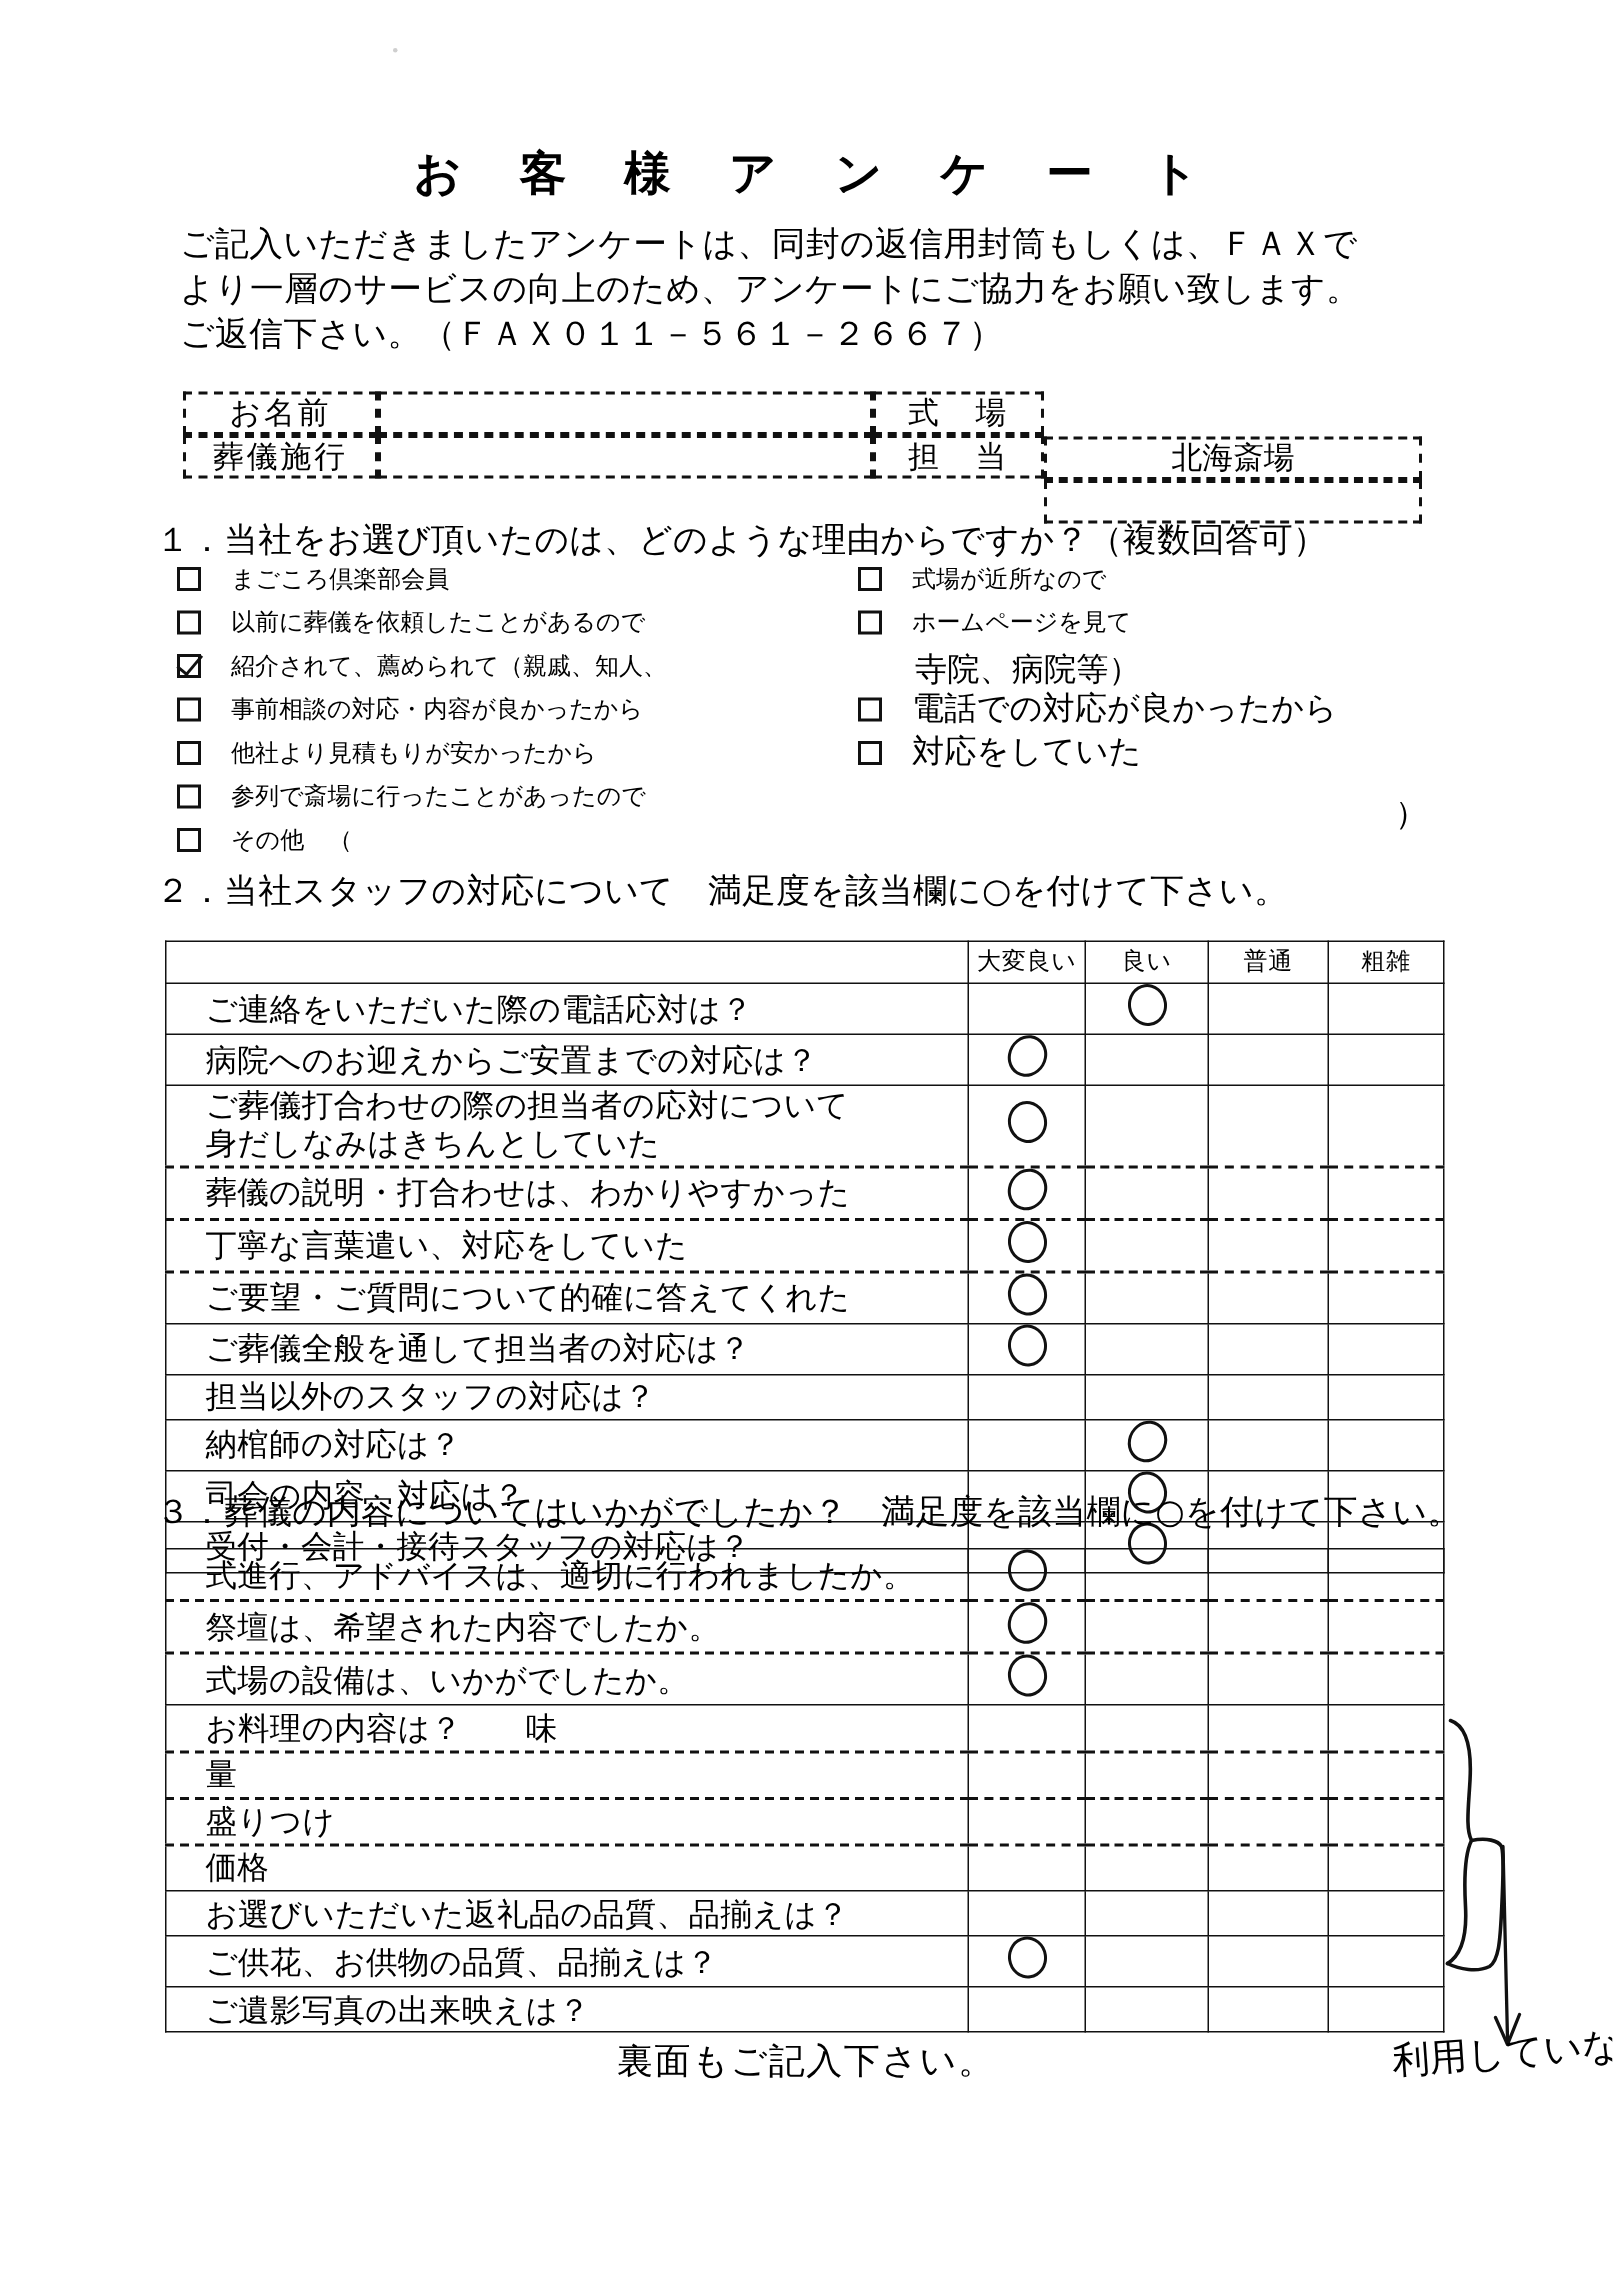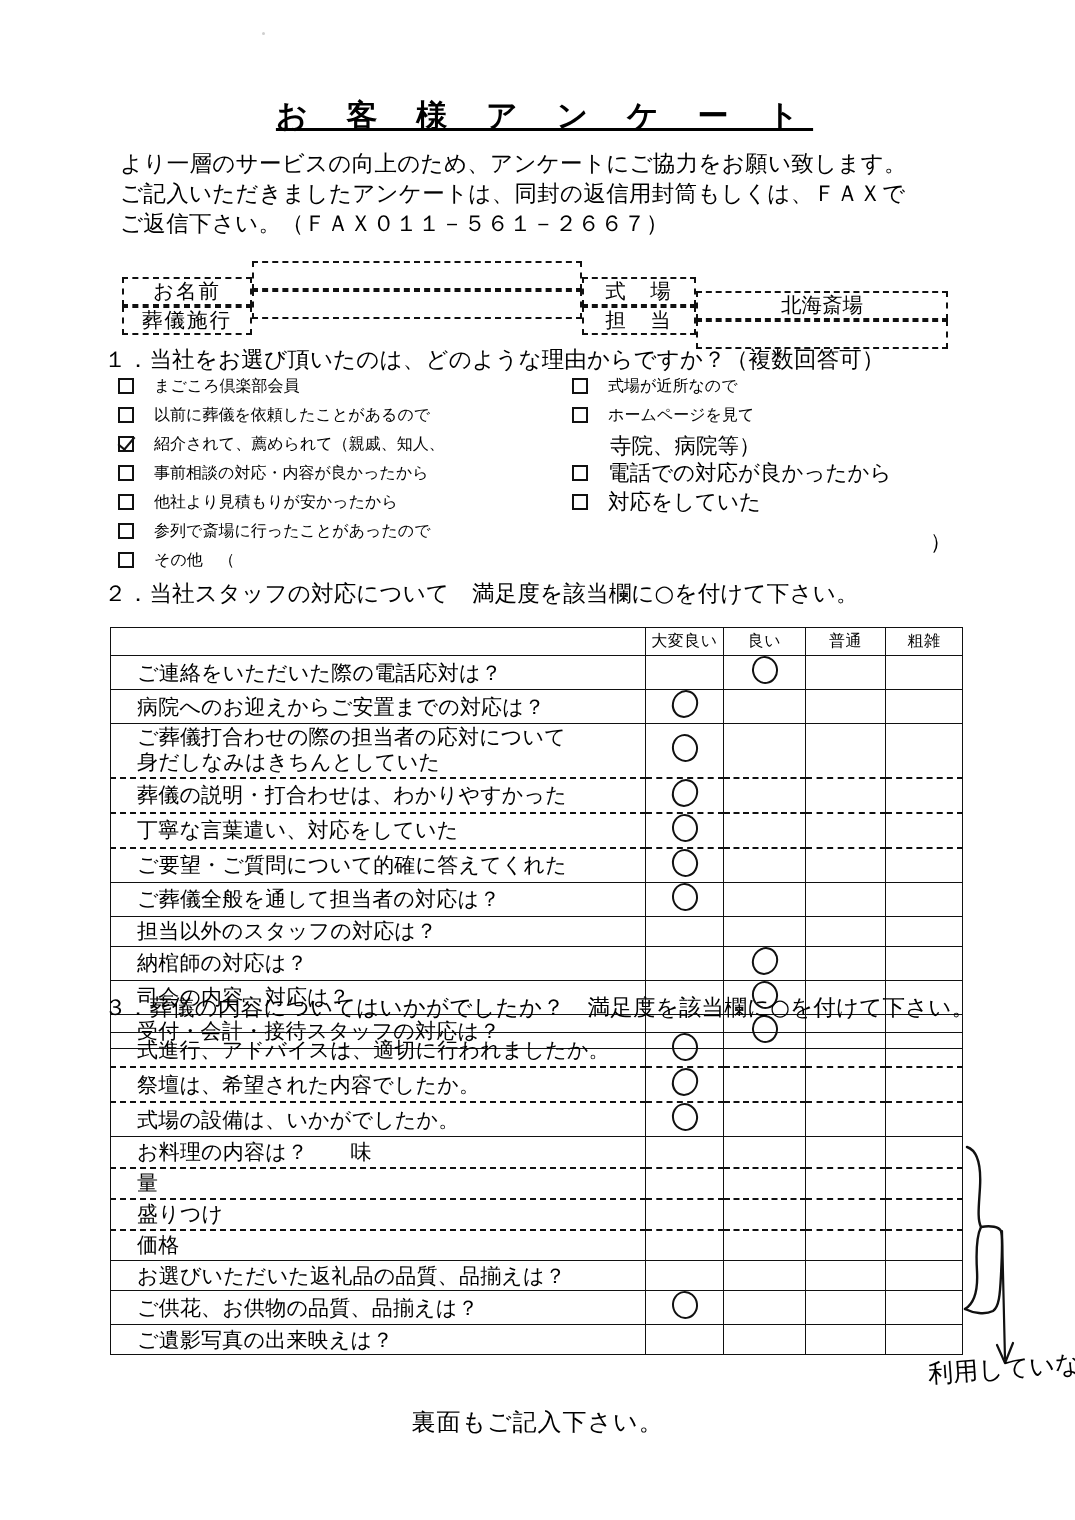--- a/index.html
+++ b/index.html
@@ -22,21 +22,20 @@
   
   .doc-title {
     position: absolute;
     left: 0; top: 95px;
     width: 1075px;
     text-align: center;
     font-size: 31px;
     letter-spacing: 14px;
     font-weight: 600;
     text-indent: 14px;
-    text-decoration: underline;
   }
 
   
   .intro {
     position: absolute;
     left: 120px; top: 148px;
     width: 840px;
     font-size: 22.5px;
     line-height: 30px;
     letter-spacing: 0.3px;
@@ -54,21 +53,20 @@
     border: 2px dashed #111;
     box-sizing: border-box;
     font-size: 20.5px;
     line-height: 27px;
     display: flex;
     align-items: center;
   }
   .hdr .lbl {
     justify-content: center;
     letter-spacing: 2px;
-    margin-top: 16px;
   }
   .hdr .val {
     justify-content: center;
   }
   .hdr .r1 { top: 0; height: 29px; }
   .hdr .r2 { top: 29px; height: 29px; }
   .hdr .c-lbl1 { left: 0;   width: 130px; }
   .hdr .c-val1 { left: 130px; width: 330px; }
   .hdr .c-lbl2 { left: 460px; width: 114px; }
   .hdr .c-val2 { left: 574px; width: 252px; margin-top: 30px; }
@@ -182,21 +180,21 @@
     left: 928px; top: 1352px;
     font-size: 25px;
     font-family: "DejaVu Sans", sans-serif;
     white-space: nowrap;
     transform: rotate(-4deg);
   }
 
   
   .footer {
     position: absolute;
-    left: 0; top: 1406px;
+    left: 0; top: 1358px;
     width: 1075px;
     text-align: center;
     font-size: 24px;
     letter-spacing: 1px;
   }
 
   .speck {
     position: absolute;
     left: 262px; top: 32px;
     width: 3px; height: 3px;
@@ -207,22 +205,22 @@
 </head>
 <body>
 
 <div id="page">
 
   <div class="speck"></div>
 
   <div class="doc-title">お 客 様 ア ン ケ ー ト</div>
 
   <div class="intro">
+    <div>ご記入いただきましたアンケートは、同封の返信用封筒もしくは、ＦＡＸで</div>
     <div>より一層のサービスの向上のため、アンケートにご協力をお願い致します。</div>
-    <div>ご記入いただきましたアンケートは、同封の返信用封筒もしくは、ＦＡＸで</div>
     <div>ご返信下さい。（ＦＡＸ０１１－５６１－２６６７）</div>
   </div>
 
   <div class="hdr">
     <div class="cell lbl r1 c-lbl1">お名前</div>
     <div class="cell val r1 c-val1"></div>
     <div class="cell lbl r1 c-lbl2">式　場</div>
     <div class="cell val r1 c-val2">北海斎場</div>
 
     <div class="cell lbl r2 c-lbl1">葬儀施行</div>

